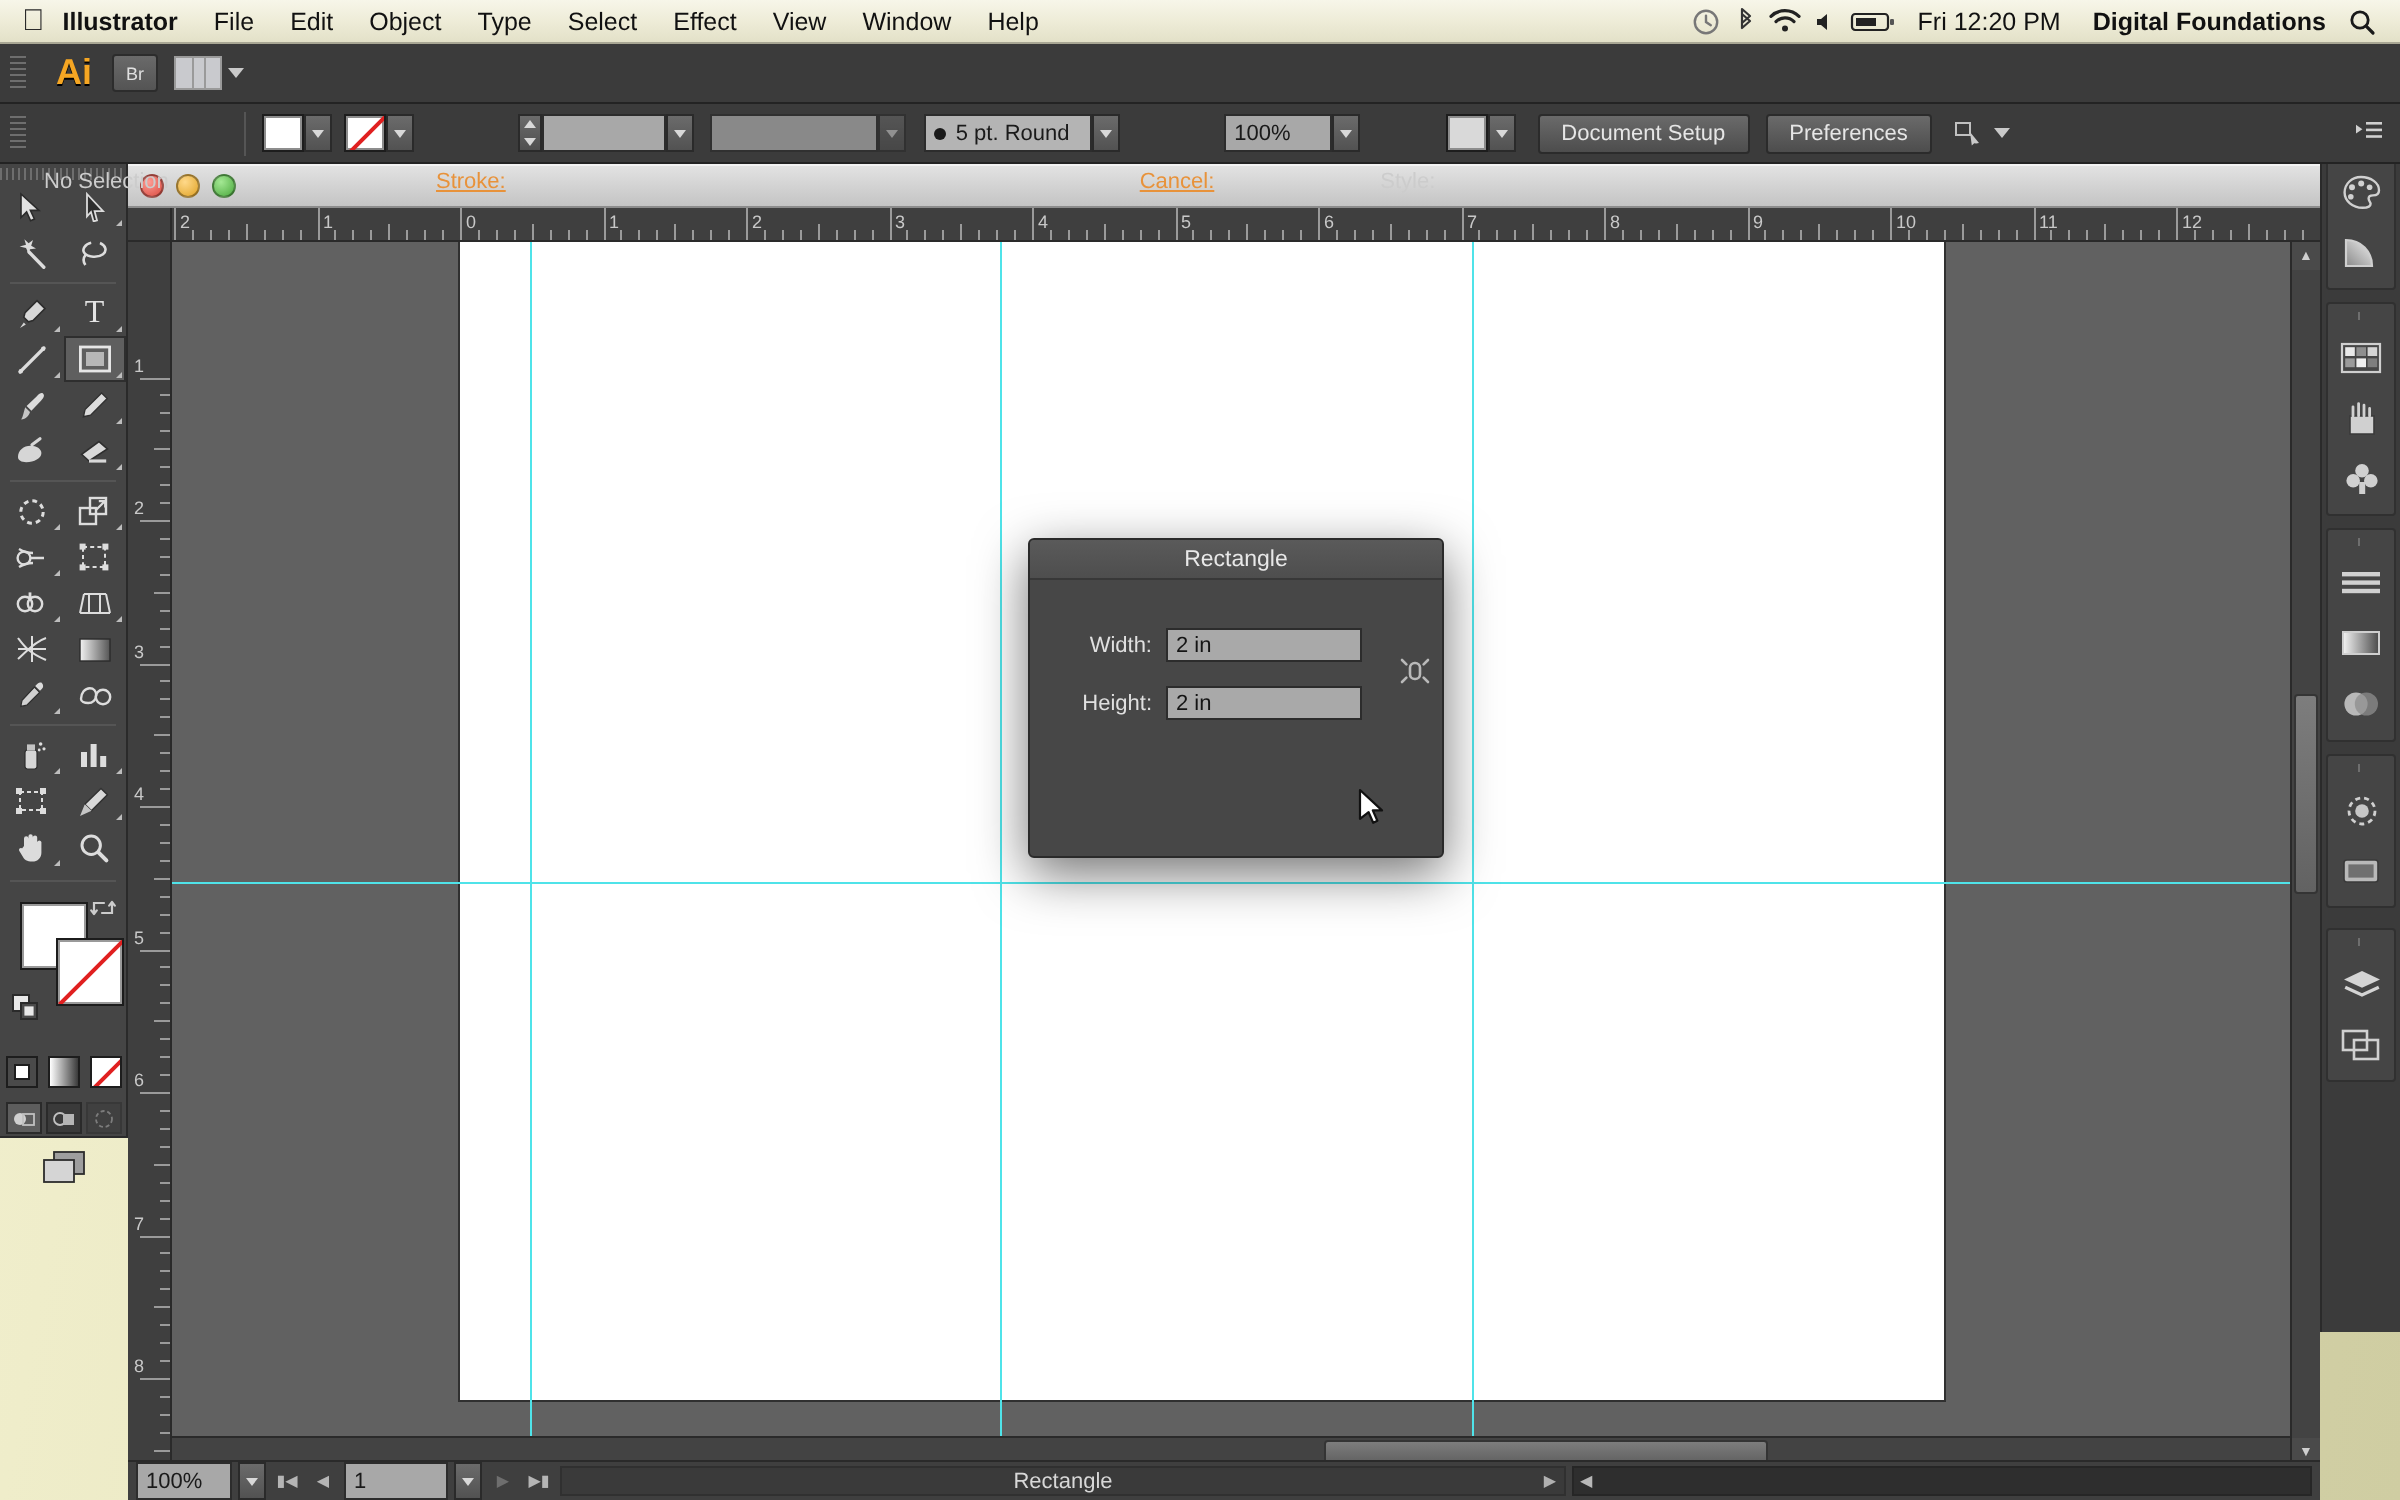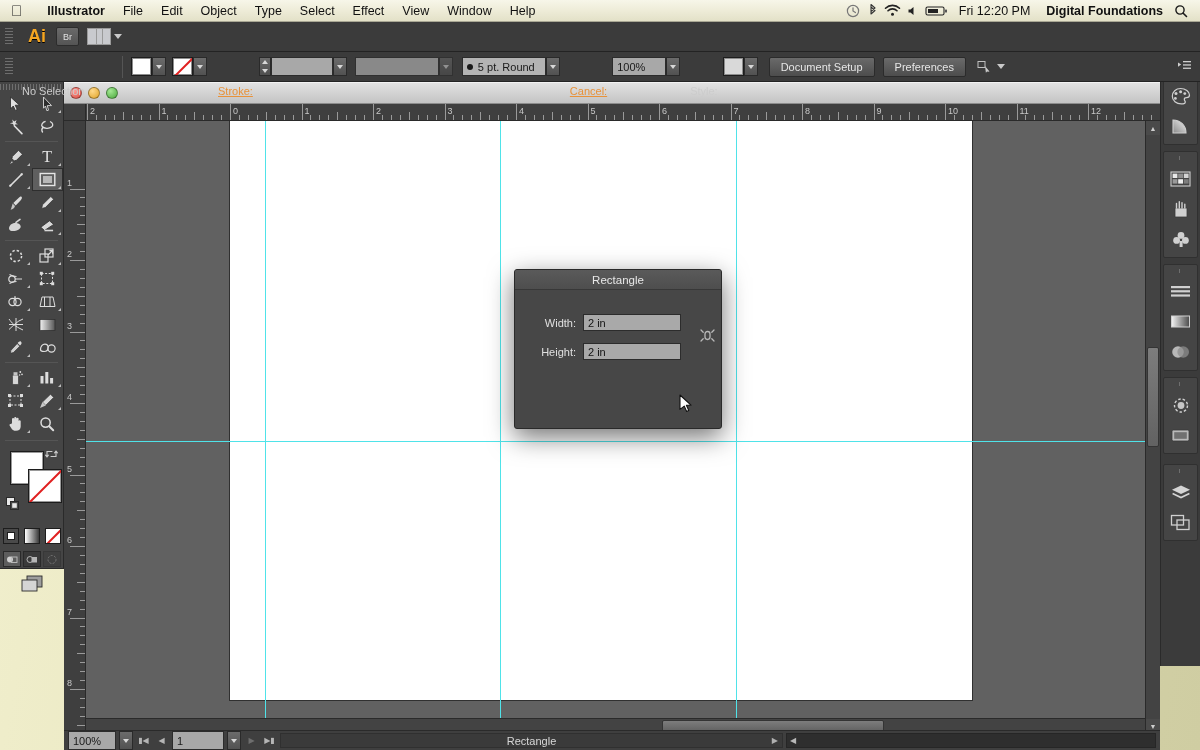--- a/index.html
+++ b/index.html
@@ -31,21 +31,21 @@
     position:absolute; top:0; left:0; width:1200px; height:22px;
     background: linear-gradient(180deg,#f7f6e9 0%,#eeecd8 50%,#e3e1c8 100%);
     border-bottom:1px solid #a9a794;
     display:flex; align-items:center; z-index:100;
   }
   .mb-apple { margin-left:11px; font-size:15px; color:#2a2a2a; line-height:1; }
   .mb-item {
     padding:0 9px; font-size:12.5px; color:#111; line-height:22px;
     font-family:"Liberation Sans",sans-serif; cursor:default;
   }
-  .mb-item.bold { font-weight:bold;margin-left:16px; }
+  .mb-item.bold { font-weight:bold; }
   #menubar-right { margin-left:auto; display:flex; align-items:center; padding-right:10px; gap:2px; }
   .mb-r { padding:0 7px; font-size:12.5px; color:#111; line-height:22px; }
   .mb-r.bold { font-weight:bold; }
   .mb-icon { width:18px; height:22px; display:flex; align-items:center; justify-content:center; }
 
   
   #appbar {
     position:absolute; top:22px; left:0; width:1200px; height:30px;
     background:#3b3b3b; border-bottom:1px solid #232323;
     display:flex; align-items:center; z-index:90;

